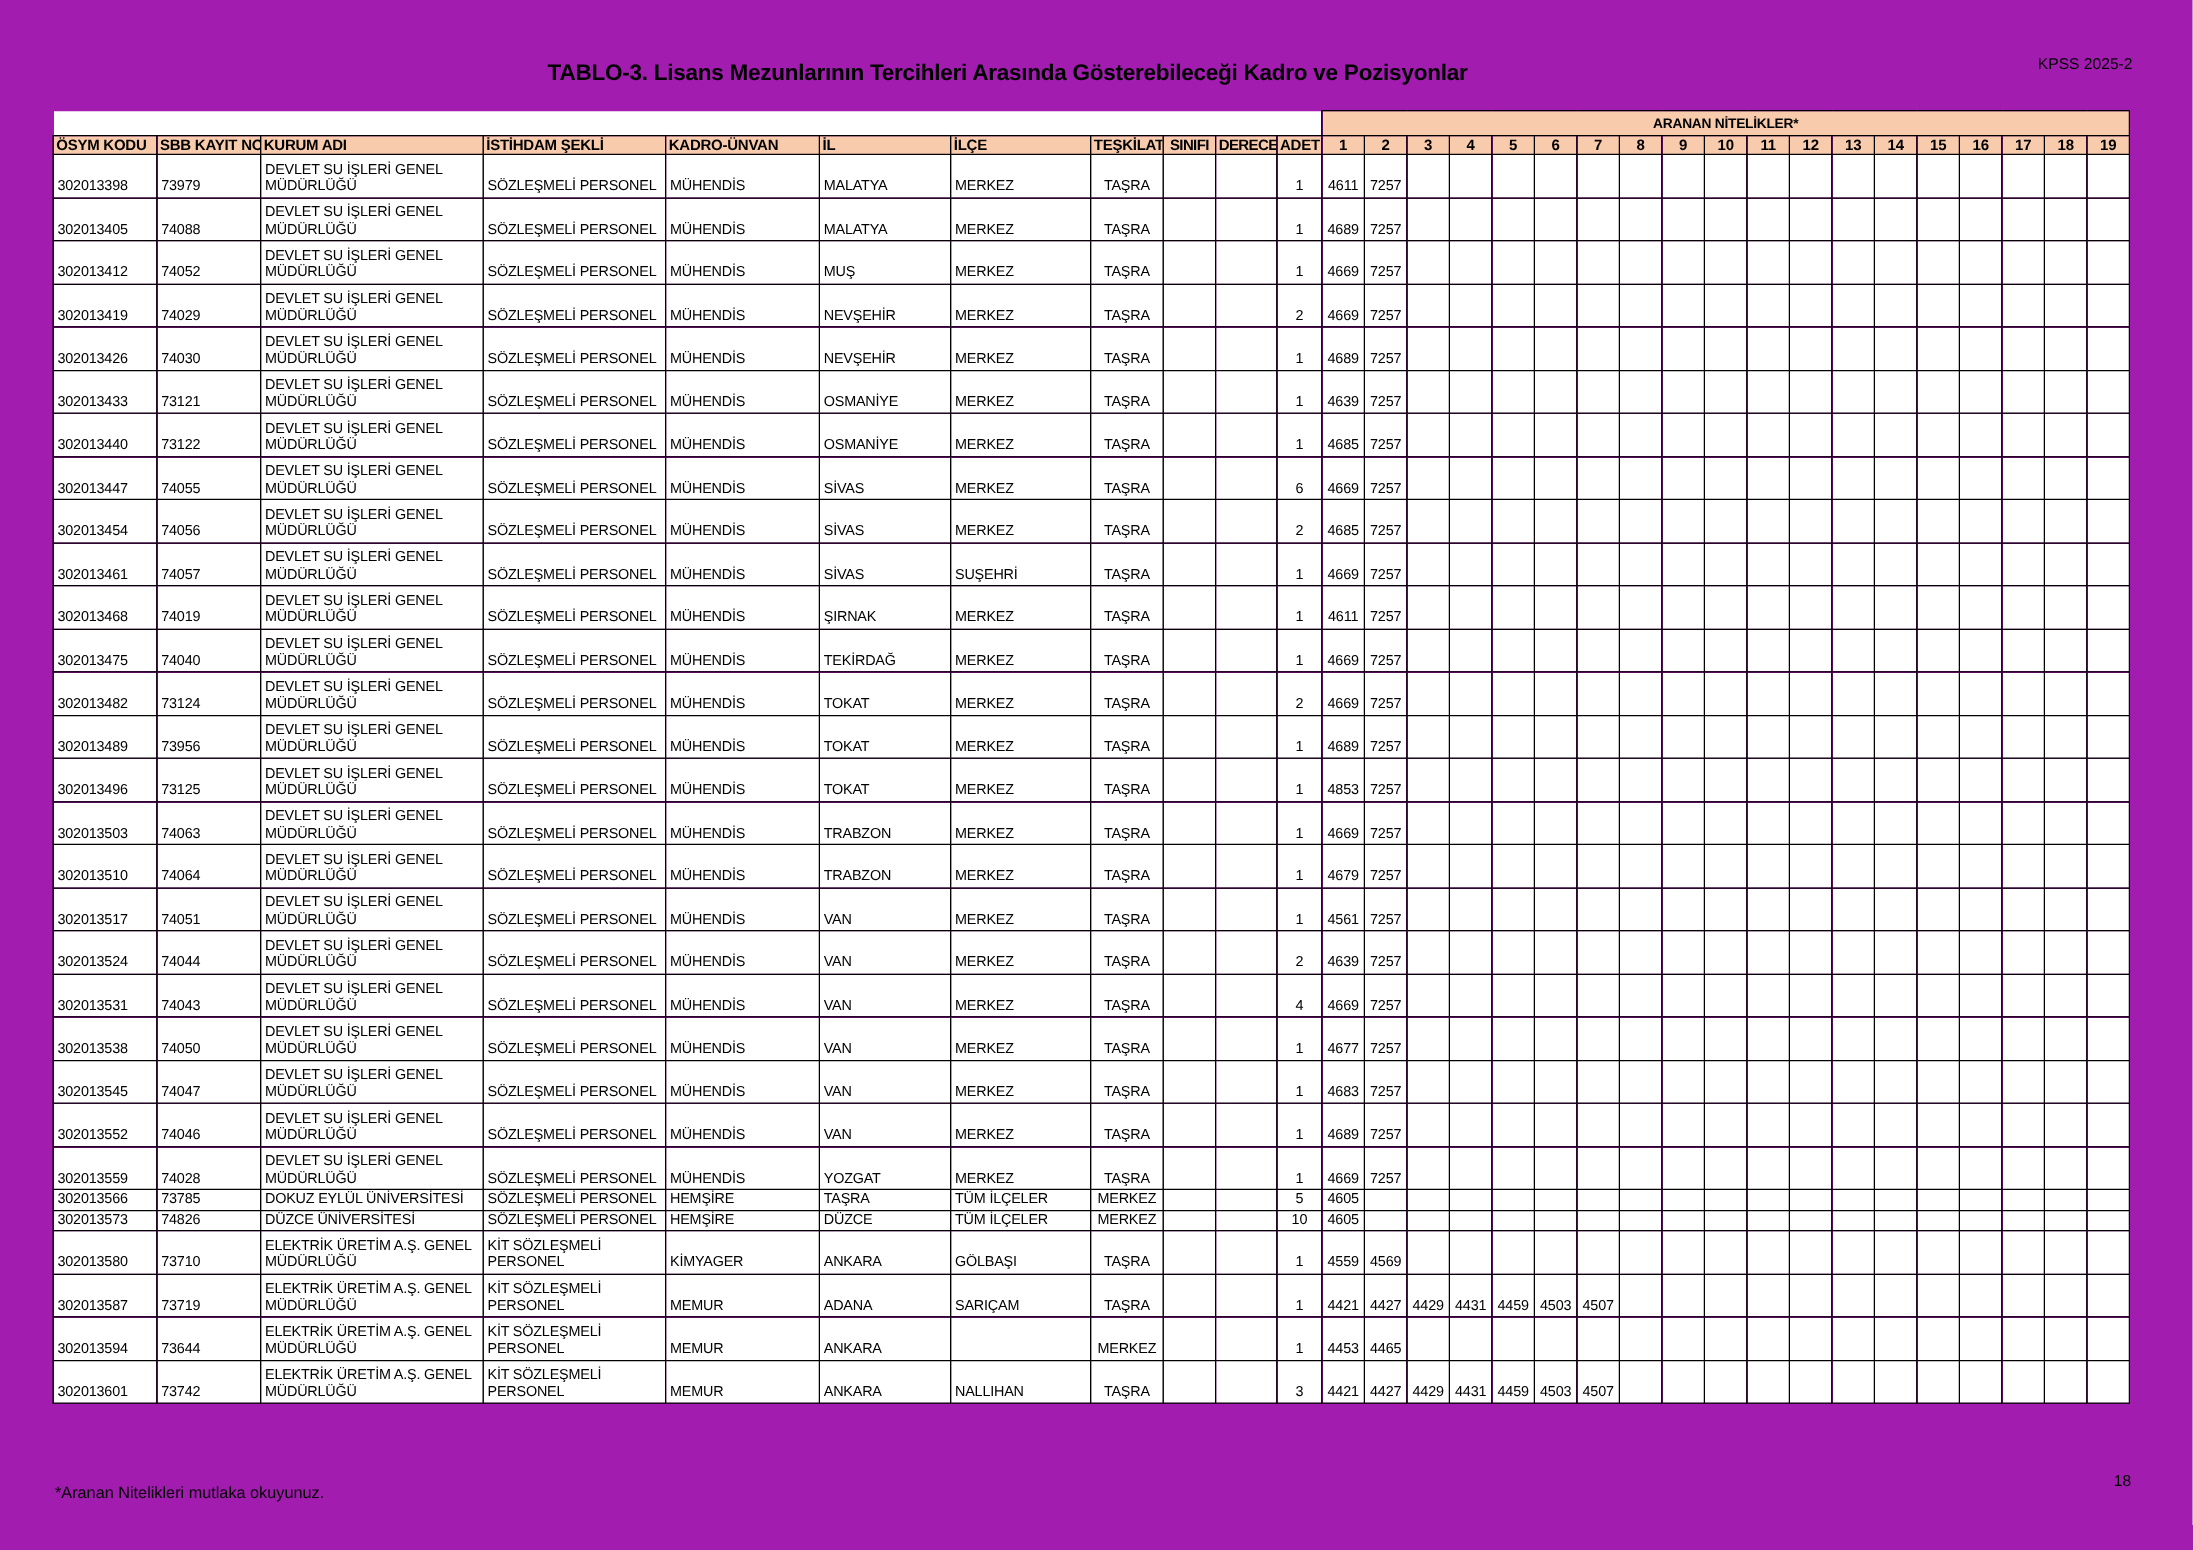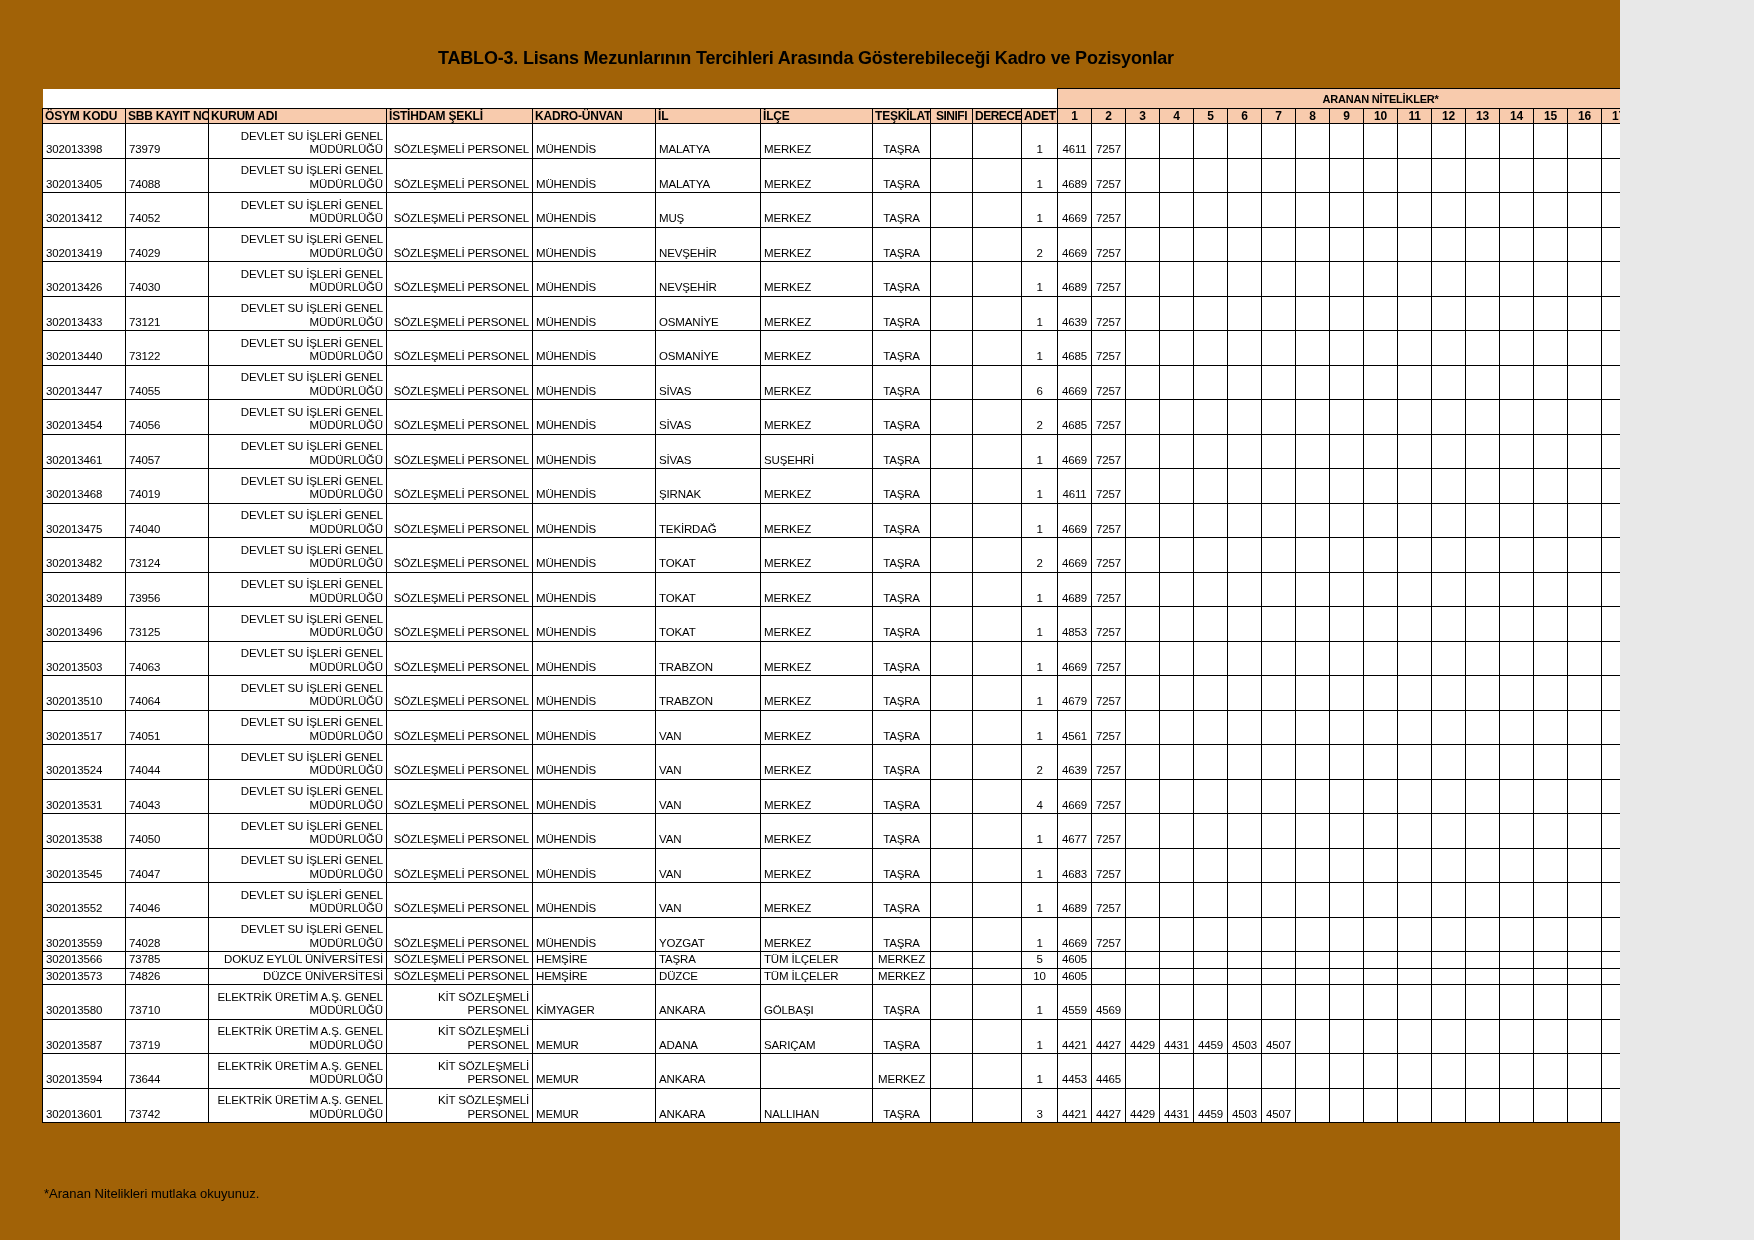--- a/index.html
+++ b/index.html
@@ -1,32 +1,32 @@
 <!DOCTYPE html>
 <html><head>
 <meta charset="utf-8">
 <style>
   html,body{margin:0;padding:0;background:#e8e8e8;}
-  #page{position:relative;width:1620px;height:1240px;background:#a16207;
+  #page{position:relative;width:1754px;height:1240px;background:#a21caf;
         font-family:"Liberation Sans", sans-serif;color:#000;overflow:hidden;}
   .doc-title{position:absolute;top:48px;left:0;width:1612px;text-align:center;
              font-size:18px;font-weight:bold;letter-spacing:-0.2px;}
   .kpss-label{position:absolute;top:44px;left:1400px;width:306px;text-align:right;font-size:12.5px;}
   table{position:absolute;left:42px;top:88px;width:1661px;border-collapse:collapse;table-layout:fixed;}
   td,th{border:1px solid #000;overflow:hidden;padding:0 2px;}
   td.spacer{border:none;background:#fff;}
   th{background:#F8CBAD;font-weight:bold;font-size:12px;letter-spacing:-0.2px;
      white-space:nowrap;vertical-align:middle;}
   th.aranan{font-size:11px;text-align:center;height:19px;}
   th.hL{text-align:left;height:14px;}
   th.hC{text-align:center;height:14px;}
   th.hSm{letter-spacing:-0.5px;}
   tbody td{font-size:11.5px;letter-spacing:-0.15px;vertical-align:bottom;
            line-height:13.5px;padding:1px 3px;white-space:nowrap;background:#fff;}
-  tbody td.wrap{white-space:normal;text-align:right;}
+  tbody td.wrap{white-space:normal;}
   tbody tr.short td{white-space:nowrap;margin-top:14px;}
   tr.tall{height:34.5px;}
   tr.short{height:15.5px;}
   .cC{text-align:center;padding:1px 1px;}
   .cL{text-align:left;}
   .footnote{position:absolute;left:44px;top:1186px;font-size:13px;}
   .page-number{position:absolute;left:1400px;top:1178px;width:305px;text-align:right;font-size:12.5px;}
 </style>
 </head>
 <body>

